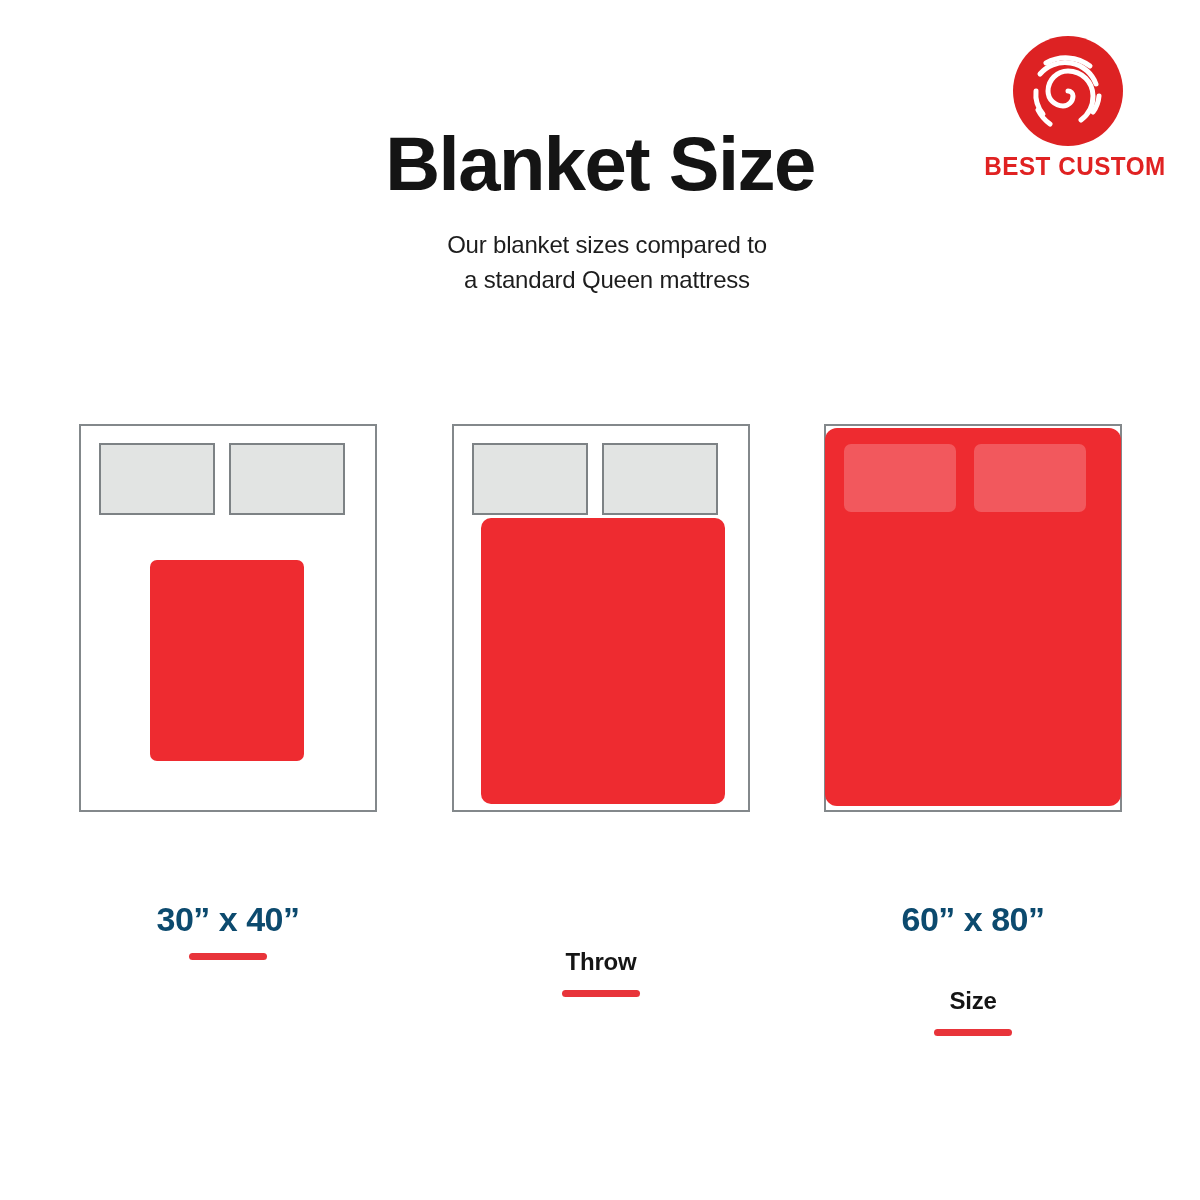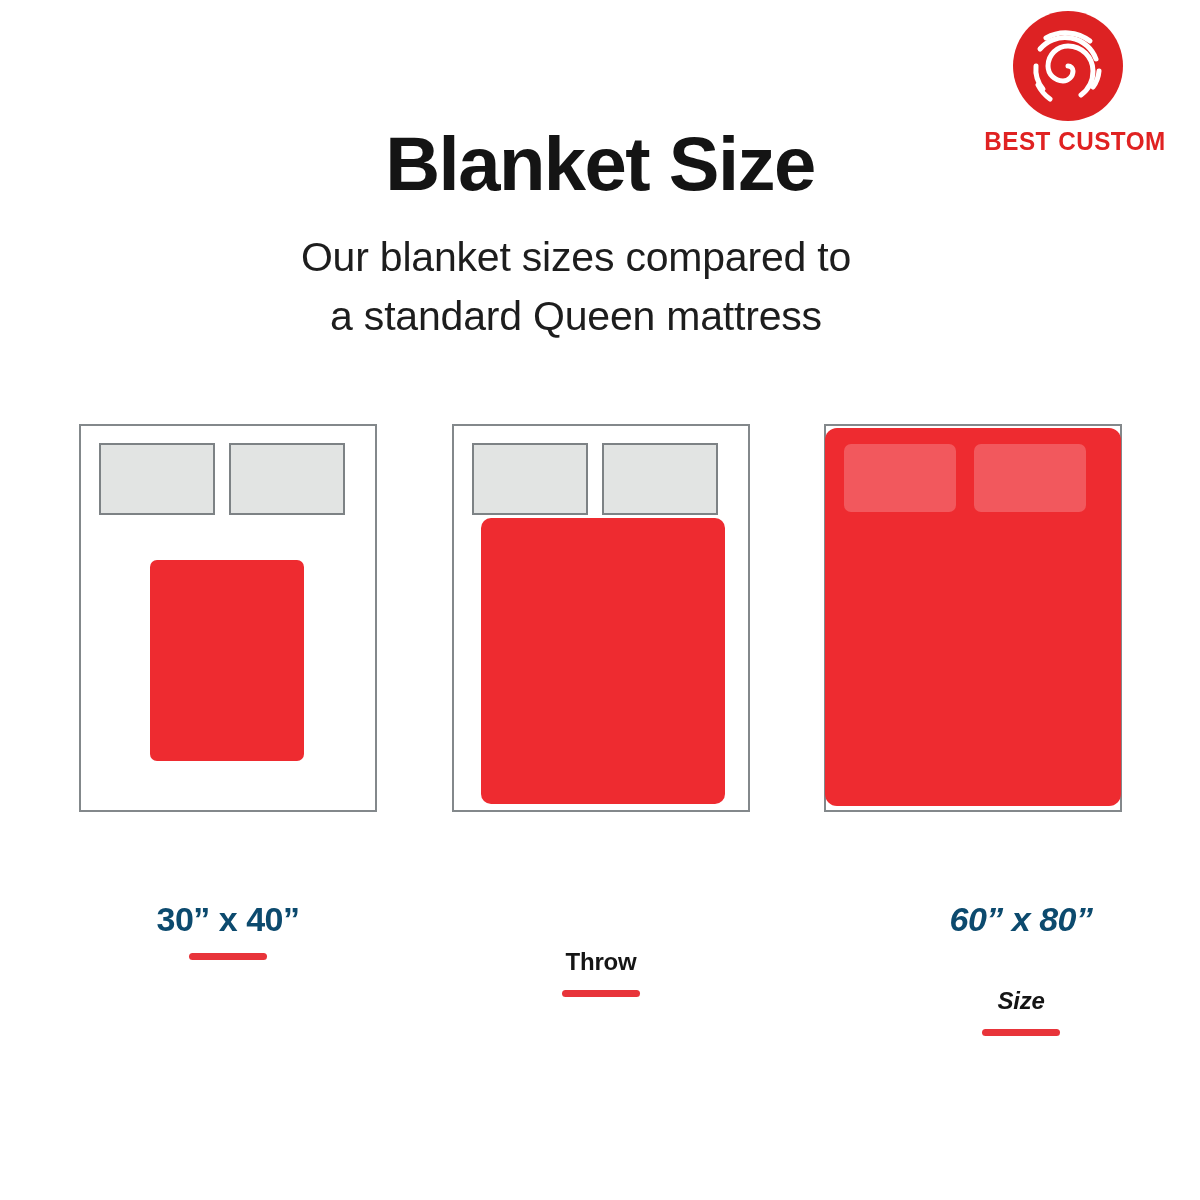--- a/index.html
+++ b/index.html
@@ -12,21 +12,21 @@
     height: 1200px;
     position: relative;
     overflow: hidden;
     font-family: "Liberation Sans", sans-serif;
     color: #111111;
   }
 
   
   #logo {
     position: absolute;
-    top: 11px;
+    top: 36px;
     left: 975px;
     width: 200px;
     height: 150px;
     text-decoration: underline;
   }
   #logo-mark {
     position: absolute;
     left: 38px;
     top: 0px;
     width: 110px;
@@ -59,25 +59,26 @@
     color: #141414;
     line-height: 1.0;
     margin-top: 21px;
   }
   #subtitle {
     position: absolute;
     left: 0;
     top: 228px;
     width: 1152px;
     text-align: center;
-    font-size: 41px;
+    font-size: 24px;
     font-weight: 400;
     color: #1d1d1d;
     line-height: 1.45;
     letter-spacing: -0.2px;
+    padding-left: 31px;
   }
 
   
   #beds {
     position: absolute;
     left: 0;
     top: 424px;
     width: 1200px;
     height: 390px;
   }
@@ -145,21 +146,21 @@
 
   
   .caption {
     position: absolute;
     top: 900px;
     width: 298px;
     text-align: center;
   }
   .caption-0 { left: 79px; }
   .caption-1 { left: 452px; }
-  .caption-2 { left: 872px; font-style: italic; }
+  .caption-2 { left: 824px; }
 
   .dims {
     font-size: 34px;
     font-weight: bold;
     color: #0c4a6e;
     letter-spacing: -0.5px;
     white-space: nowrap;
   }
   .name {
     margin-top: 48px;

